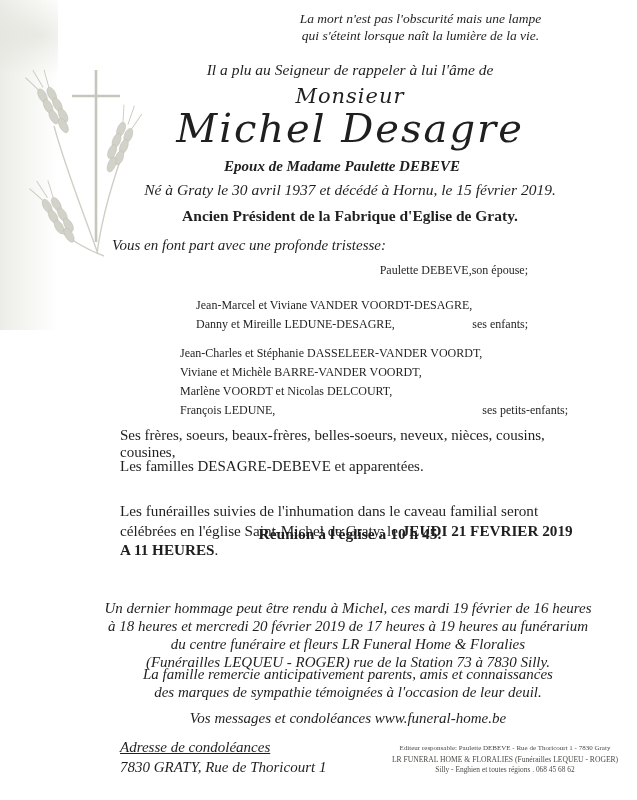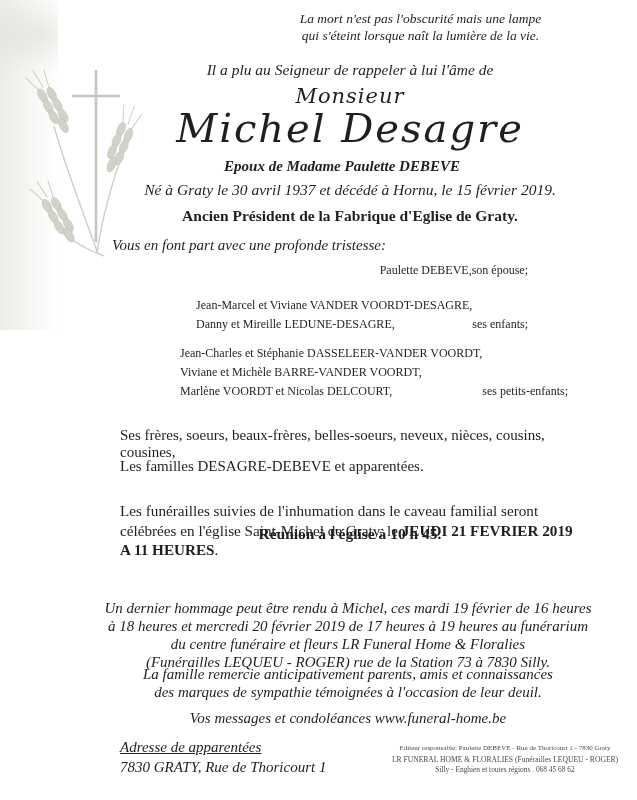--- a/index.html
+++ b/index.html
@@ -139,20 +139,21 @@
       <div>Danny et Mireille LEDUNE-DESAGRE,</div>
     </div>
     <div class="rel">ses enfants;</div>
   </div>
 
   <div class="abs famrow row-grandchildren">
     <div class="names">
       <div>Jean-Charles et Stéphanie DASSELEER-VANDER VOORDT,</div>
       <div>Viviane et Michèle BARRE-VANDER VOORDT,</div>
       <div>Marlène VOORDT et Nicolas DELCOURT,</div>
+      <div>François LEDUNE,</div>
     </div>
     <div class="rel rel--flush">ses petits-enfants;</div>
   </div>
 
   <div class="abs relatives">Ses frères, soeurs, beaux-frères, belles-soeurs, neveux, nièces, cousins, cousines,</div>
 
   <div class="abs families">Les familles DESAGRE-DEBEVE et apparentées.</div>
 
   <div class="abs funeral">
     <span>Les funérailles suivies de l'inhumation dans le caveau familial seront célébrées en l'église Saint-Michel de Graty, le </span><span class="b">JEUDI 21 FEVRIER 2019 A 11 HEURES</span><span>.</span>
@@ -168,21 +169,21 @@
   </div>
 
   <div class="abs thanks c it">
     <div>La famille remercie anticipativement parents, amis et connaissances</div>
     <div>des marques de sympathie témoignées à l'occasion de leur deuil.</div>
   </div>
 
   <div class="abs messages c it">Vos messages et condoléances www.funeral-home.be</div>
 
   <div class="abs footer-left it">
-    <div class="addr-label">Adresse de apparentées</div>
+    <div class="addr-label">Adresse de condoléances</div>
     <div>7830 GRATY, Rue de Thoricourt 1</div>
   </div>
 
   <div class="abs footer-right">
     <div class="pub">Editeur responsable: Paulette DEBEVE - Rue de Thoricourt 1 - 7830 Graty</div>
     <div class="fh">LR FUNERAL HOME &amp; FLORALIES (Funérailles LEQUEU - ROGER)</div>
     <div class="area">Silly - Enghien et toutes régions . 068 45 68 62</div>
   </div>
 
 </div>

